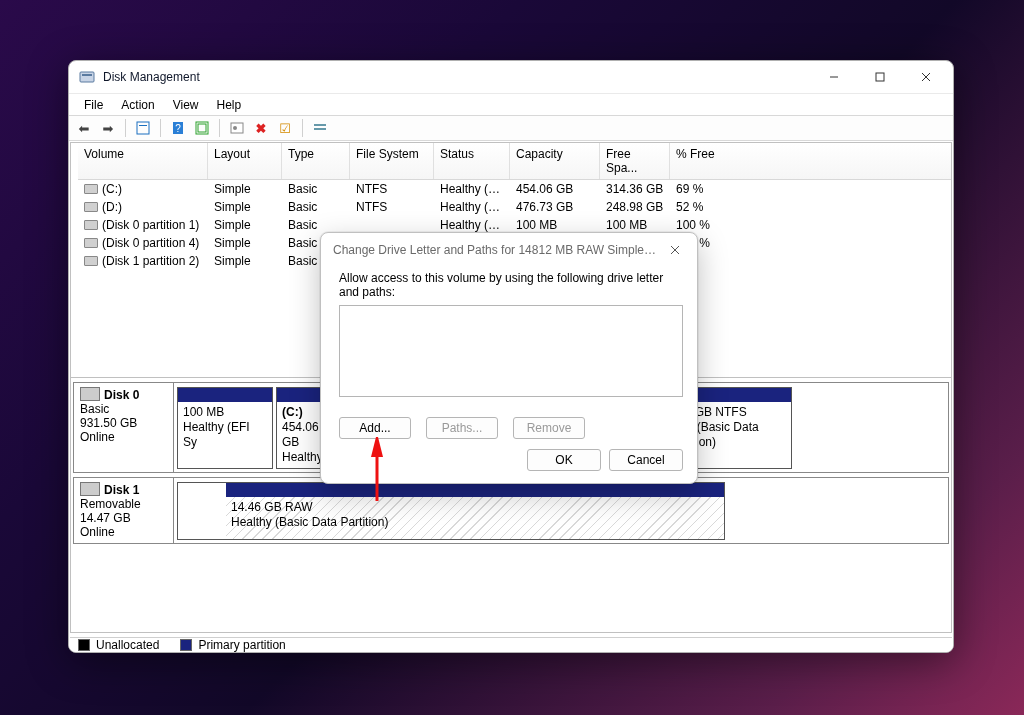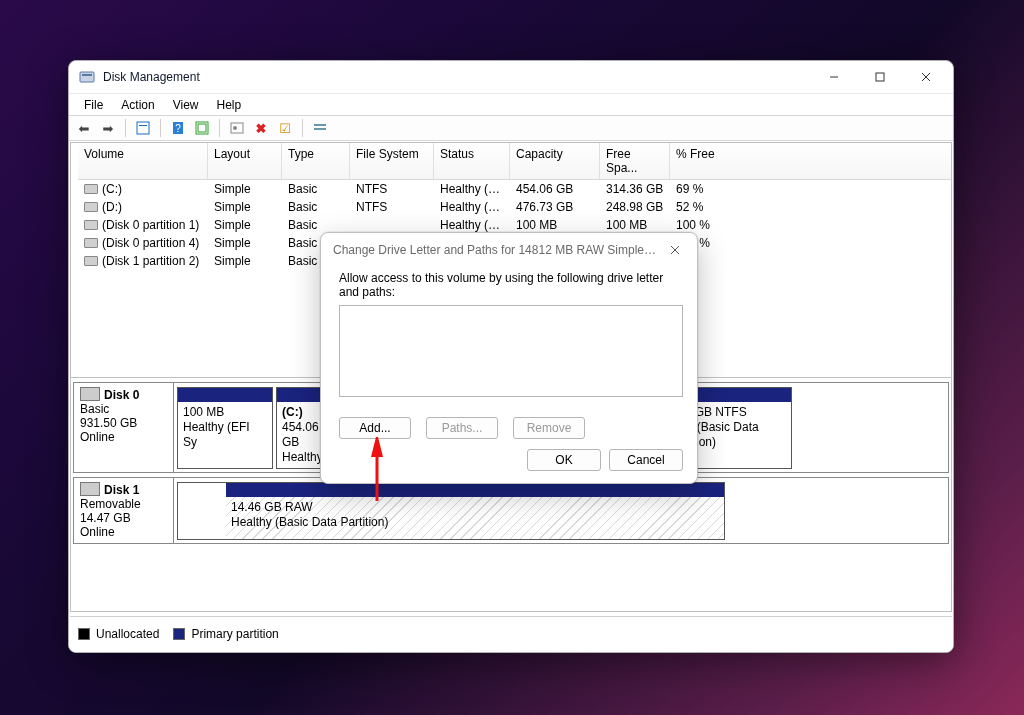--- a/index.html
+++ b/index.html
@@ -76,21 +76,21 @@
   .partitions { flex:1; display:flex; padding:4px 3px 3px 3px; gap:3px; background:#fff; }
   .part { border:1px solid #555; display:flex; flex-direction:column; }
   .part .bar { height:14px; background:#1a237e; }
   .part .pbody { flex:1; padding:3px 5px; font-size:12px; line-height:1.25; }
   .pbody b{ font-weight:bold; }
   .hatched .pbody{
     background: repeating-linear-gradient(135deg, #fff, #fff 6px, #d9d9d9 6px, #d9d9d9 7px);
   }
 
   
-  .legend { height:35px; border-top:1px solid #cfcfcf; background:#fff; display:flex; align-items:center; padding:0 8px; gap:14px; margin-top:4px;}
+  .legend { height:14px; border-top:1px solid #cfcfcf; background:#fff; display:flex; align-items:center; padding:0 8px; gap:21px; margin-top:4px;}
   .swatch{ display:inline-block; width:12px; height:12px; border:1px solid #666; margin-right:6px; vertical-align:-2px;}
   .sw-black{ background:#000; }
   .sw-navy{ background:#1a237e; }
 
   
   .dialog {
     position:absolute;
     left: 320px; top: 232px;
     width: 378px; height: 252px;
     background:#fff;

